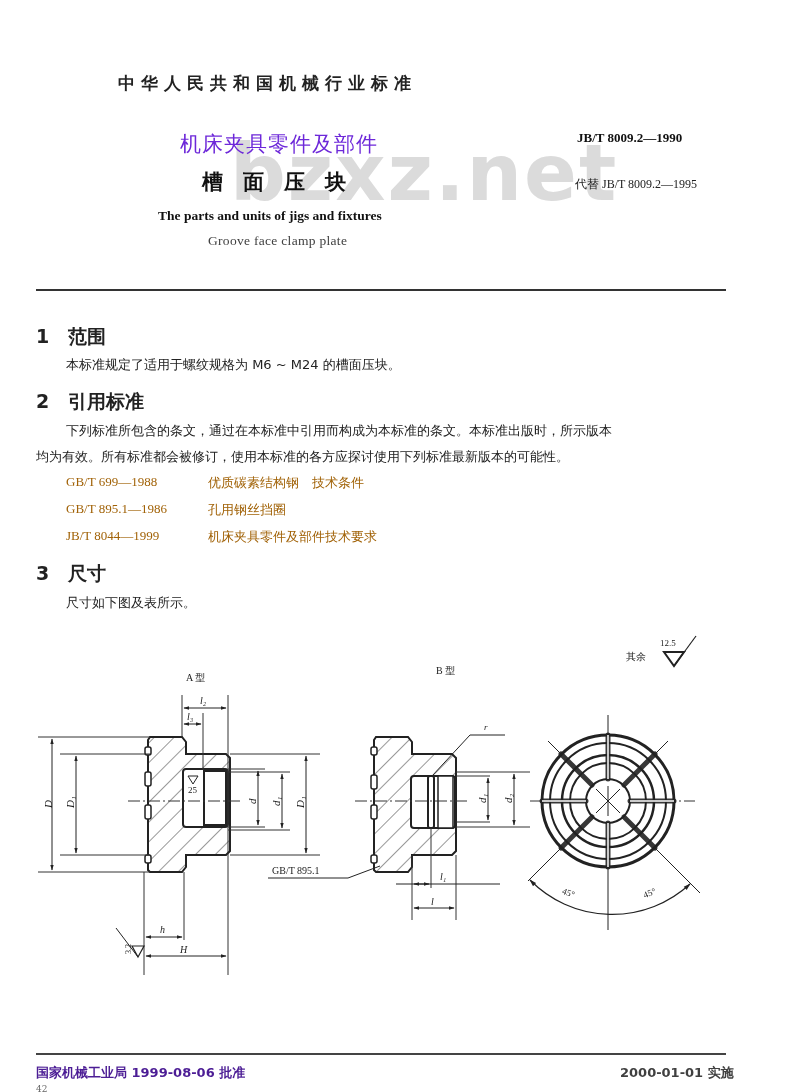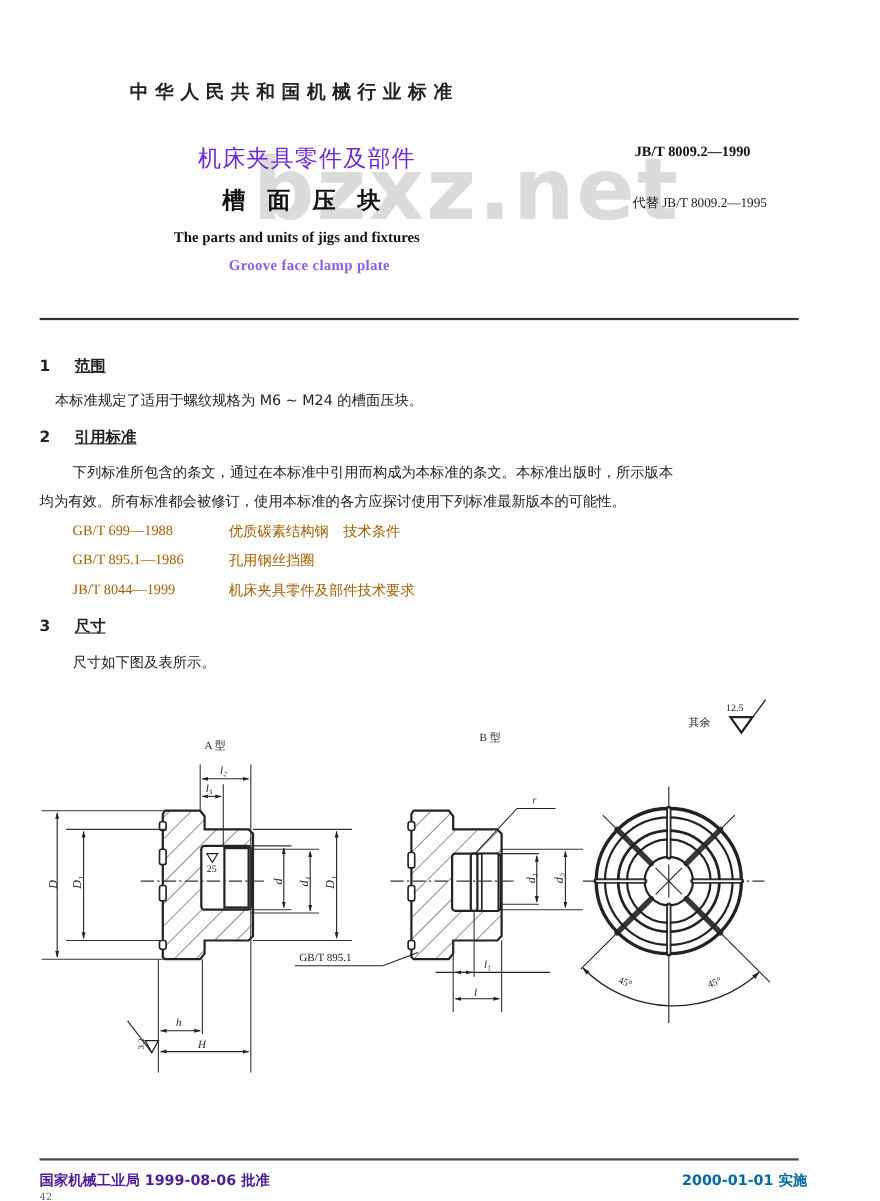--- a/index.html
+++ b/index.html
@@ -3,54 +3,54 @@
 <meta charset="utf-8">
 <style>
   * { margin:0; padding:0; box-sizing:border-box; }
   html, body { width:800px; height:1092px; background:#fff; overflow:hidden; }
   body { position:relative; font-family:"DejaVu Serif", serif; color:#1a1a1a; }
   .abs { position:absolute; }
   .header-std { left:118px; top:72px; font-family:"DejaVu Sans", sans-serif; font-weight:bold; font-size:17px; letter-spacing:6px; color:#222; }
   .title-cn1 { left:180px; top:130px; font-family:"DejaVu Sans", sans-serif; font-size:21px; letter-spacing:1px; color:#6d28d9; }
   .title-cn2 { left:202px; top:168px; font-family:"DejaVu Sans", sans-serif; font-weight:bold; font-size:21px; letter-spacing:20px; color:#111; }
   .title-en1 { left:158px; top:208px; font-family:"Liberation Serif", serif; font-weight:bold; font-size:13.5px; color:#111; }
-  .title-en2 { left:208px; top:233px; font-family:"Liberation Serif", serif; font-weight:bold; font-size:13.5px; color:#8b5cf6; letter-spacing:0.3px; }
+  .title-en2 { left:208px; top:233px; font-family:"Liberation Serif", serif; font-weight:normal; font-size:13.5px; color:#404040; letter-spacing:0.3px; }
   .std-no { left:577px; top:130px; font-family:"Liberation Serif", serif; font-weight:bold; font-size:13px; color:#111; }
   .replace { left:575px; top:176px; font-family:Liberation Serif, serif; font-size:12px; color:#222; }
   .watermark { left:230px; top:128px; font-family:"DejaVu Sans", sans-serif; font-weight:bold; font-size:78px; color:#cfcfcf; opacity:0.75; letter-spacing:2px; }
   .rule { left:36px; height:2px; background:#333; width:690px; }
-  .sec { left:36px; font-family:"DejaVu Sans", sans-serif; font-size:14px; font-weight:bold; color:#222;text-decoration:underline; }
+  .sec { left:36px; font-family:"DejaVu Sans", sans-serif; font-size:19px; font-weight:bold; color:#222; }
   .sec .num { display:inline-block; width:32px; }
   .para { font-family:"DejaVu Sans", sans-serif; font-size:13px; color:#222; line-height:22px; }
   .ref-row { left:66px; font-size:13px; color:#a16207; display:flex; }
   .ref-code { width:142px; font-family:"Liberation Serif", serif; }
   .ref-title { font-family:"DejaVu Sans", sans-serif; }
   .foot-left { left:36px; top:1064px; font-family:"DejaVu Sans", sans-serif; font-weight:bold; font-size:13px; color:#4c1d95; }
-  .foot-right { left:620px; top:1064px; font-family:"DejaVu Sans", sans-serif; font-weight:bold; font-size:13px; color:#0369a1; }
+  .foot-right { left:620px; top:1064px; font-family:"DejaVu Sans", sans-serif; font-weight:bold; font-size:13px; color:#404040; }
   .foot-mark { left:36px; top:1084px; font-size:9px; color:#666; }
   svg text { font-family:"Liberation Serif", serif; }
 </style>
 </head>
 <body>
 
 <div class="abs header-std">中华人民共和国机械行业标准</div>
 <div class="abs watermark">bzxz.net</div>
 <div class="abs title-cn1">机床夹具零件及部件</div>
 <div class="abs title-cn2">槽面压块</div>
 <div class="abs title-en1">The parts and units of jigs and fixtures</div>
 <div class="abs title-en2">Groove face clamp plate</div>
 <div class="abs std-no">JB/T 8009.2—1990</div>
 <div class="abs replace">代替 JB/T 8009.2—1995</div>
 
 <div class="abs rule" style="top:289px;"></div>
 
 <div class="abs sec" style="top:324px;">
   <span class="num">1</span><span>范围</span>
 </div>
-<div class="abs para" style="left:50px; top:354px;">本标准规定了适用于螺纹规格为 M6 ~ M24 的槽面压块。</div>
+<div class="abs para" style="left:66px; top:354px;">本标准规定了适用于螺纹规格为 M6 ~ M24 的槽面压块。</div>
 
 <div class="abs sec" style="top:389px;">
   <span class="num">2</span><span>引用标准</span>
 </div>
 <div class="abs para" style="left:66px; top:420px;">下列标准所包含的条文，通过在本标准中引用而构成为本标准的条文。本标准出版时，所示版本</div>
 <div class="abs para" style="left:36px; top:446px;">均为有效。所有标准都会被修订，使用本标准的各方应探讨使用下列标准最新版本的可能性。</div>
 
 <div class="abs ref-row" style="top:474px;">
   <span class="ref-code">GB/T 699—1988</span>
   <span class="ref-title">优质碳素结构钢　技术条件</span>

